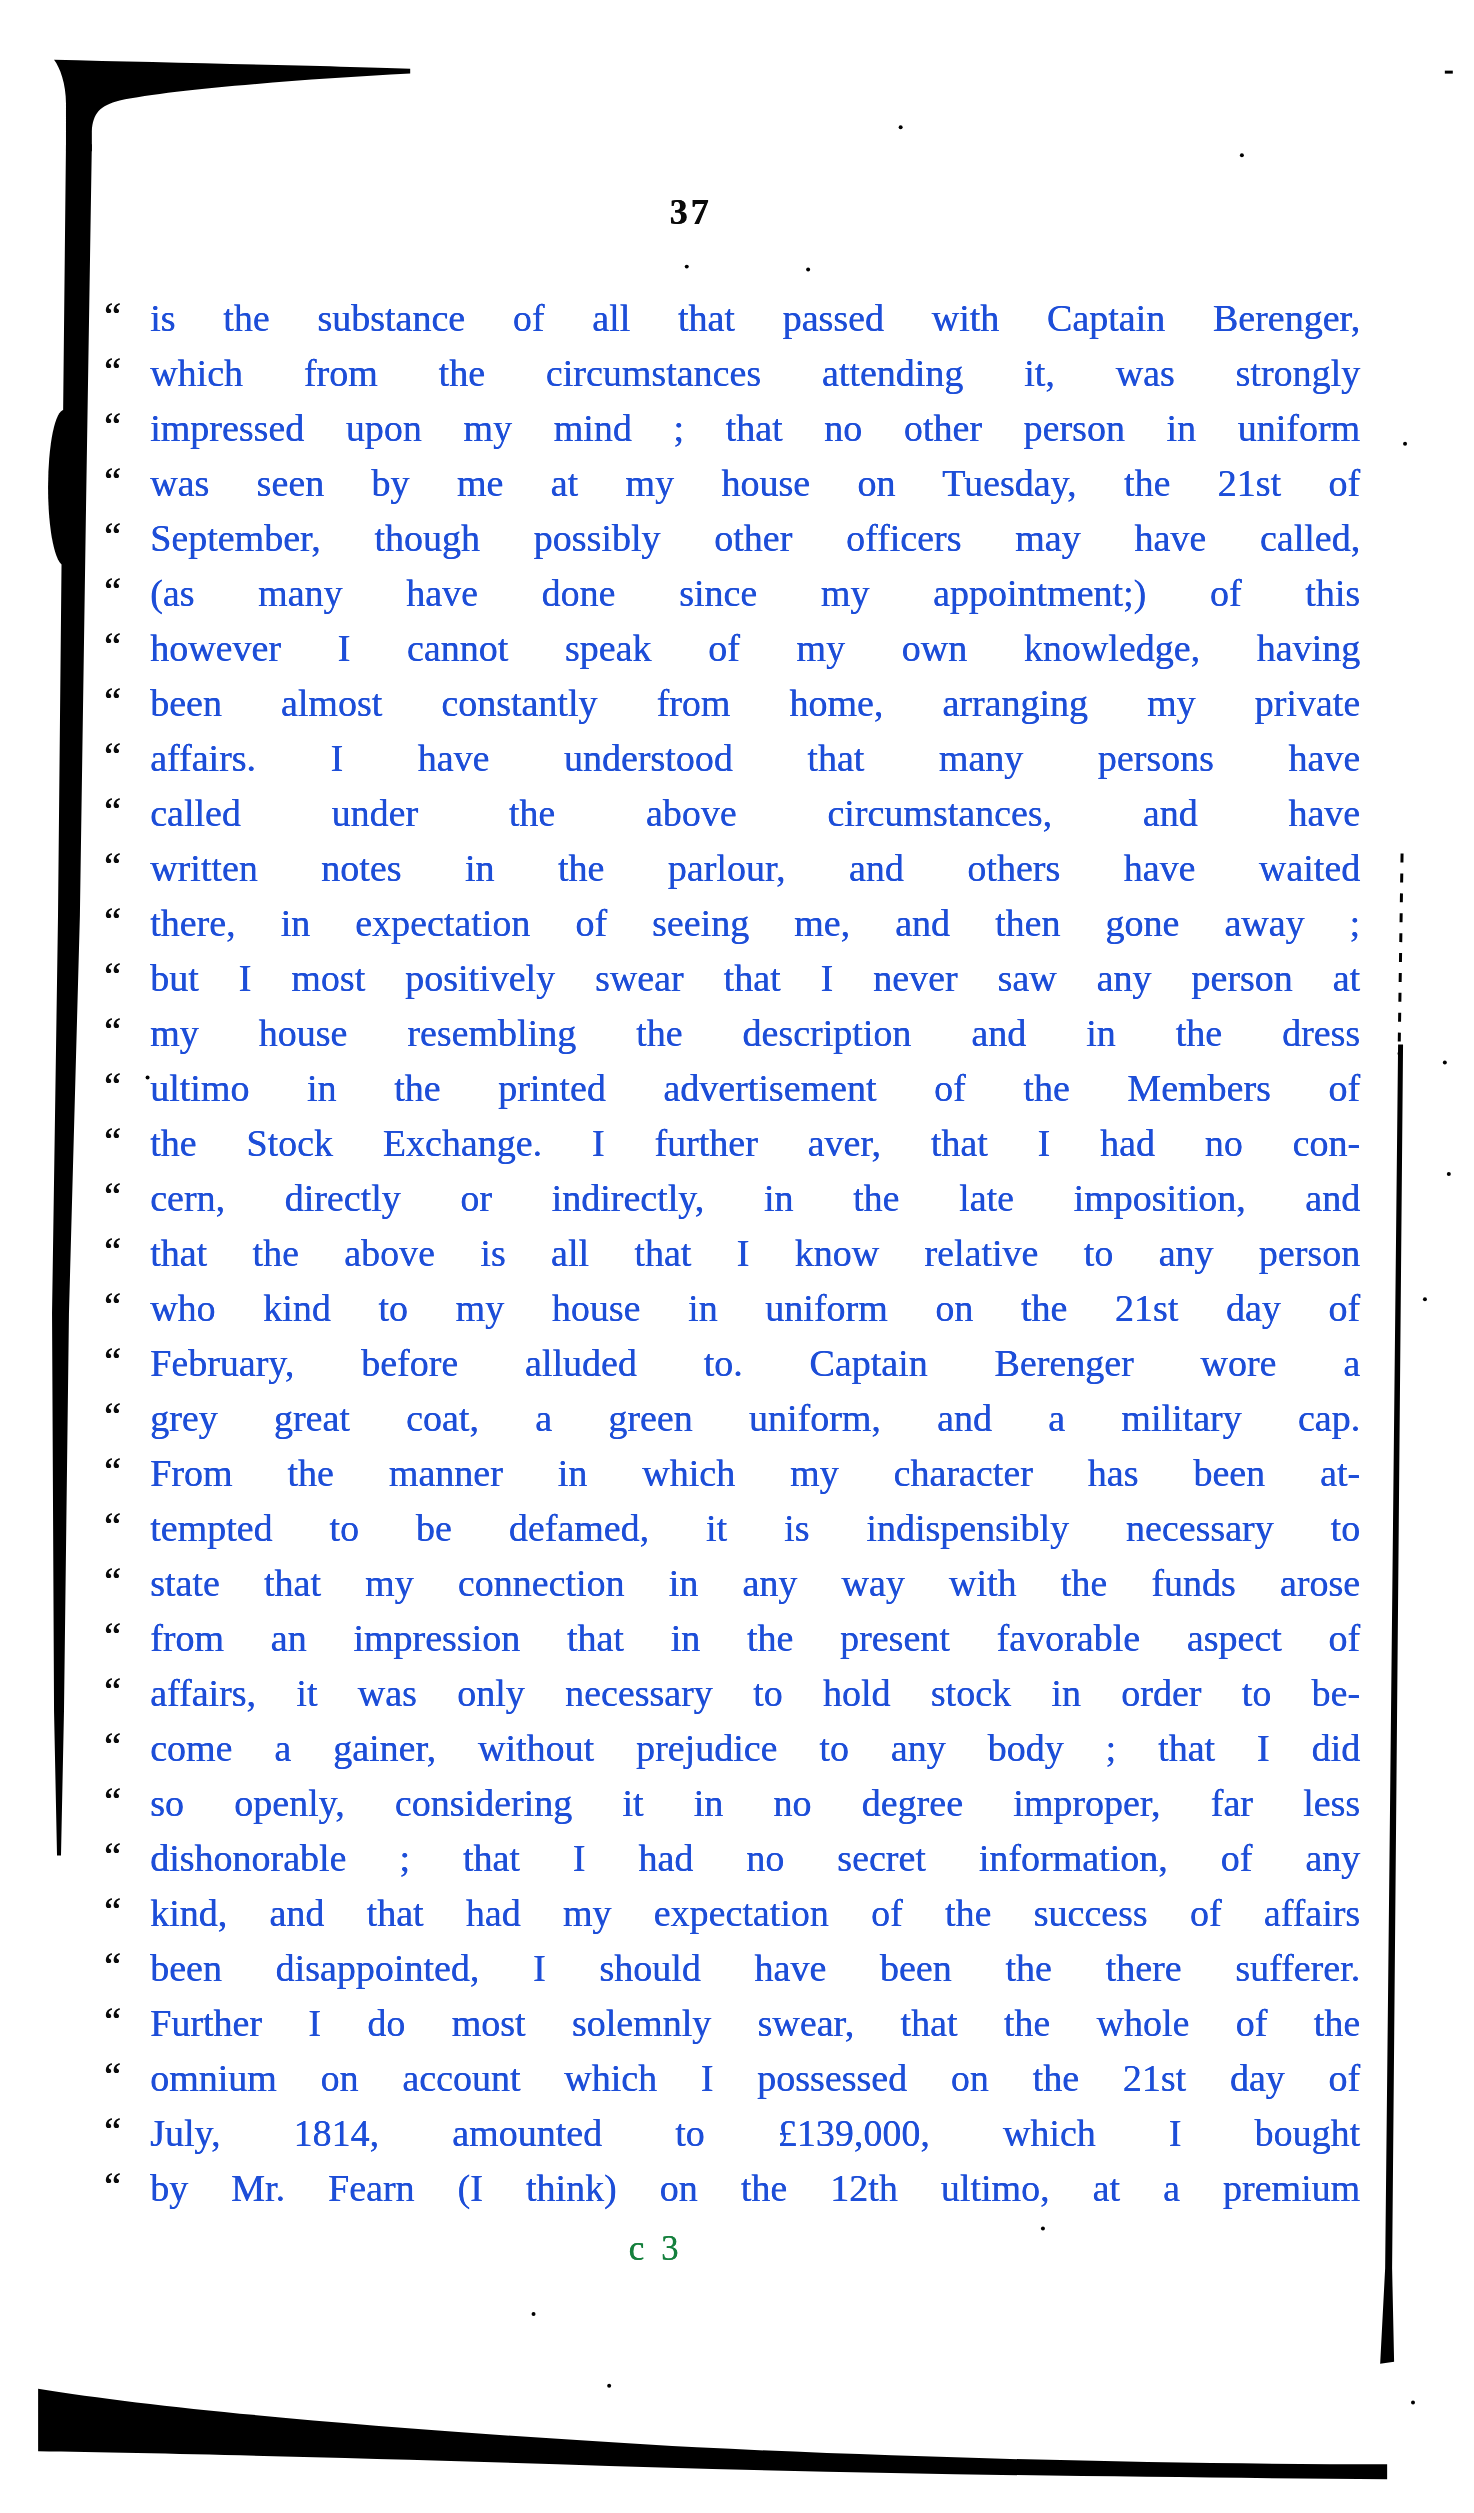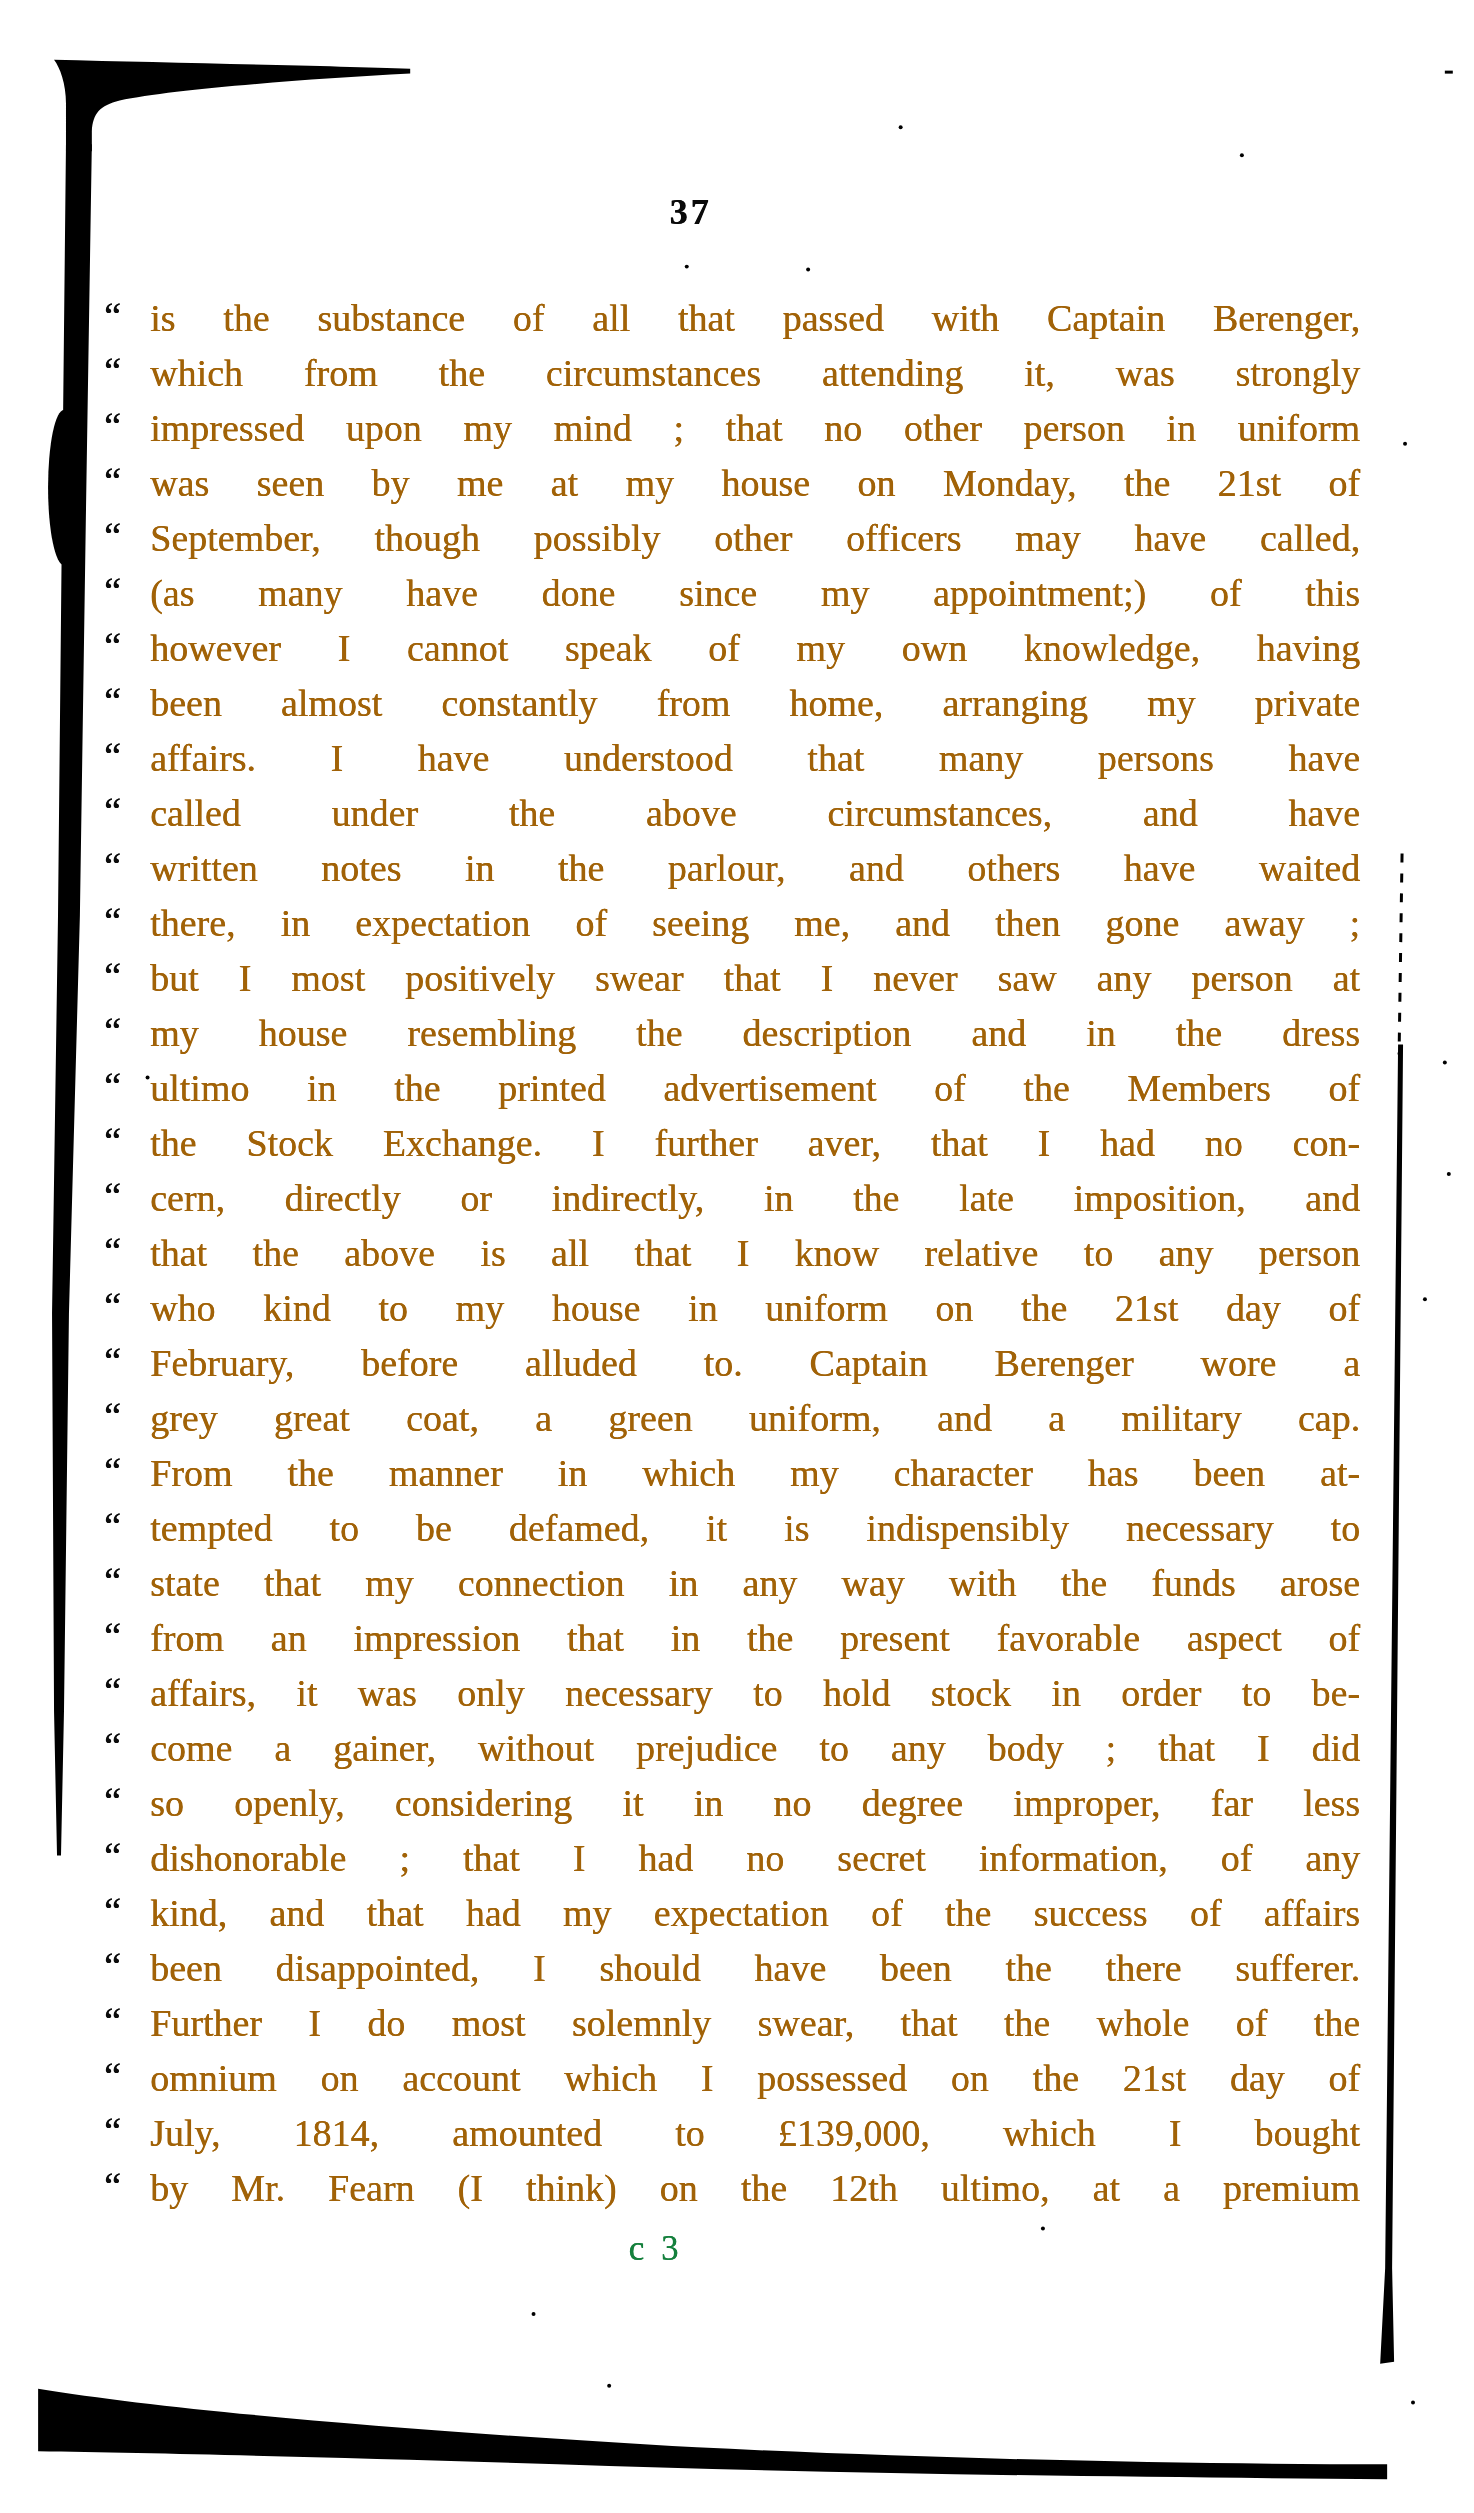--- a/index.html
+++ b/index.html
@@ -56,21 +56,21 @@
     font-size: 38px;
     line-height: 55px;
     color: #0c0c0c;
     letter-spacing: -3px;
     text-shadow: 0.4px 0 0 currentColor;
   }
   .t {
     display: block;
     font-size: 38px;
     line-height: 55px;
-    color: #a16207;
+    color: #1d4ed8;
     text-align: justify;
     text-align-last: justify;
     word-spacing: 2px;
     white-space: nowrap;
     text-shadow: 0.4px 0 0 currentColor;
   }
   .signature {
     position: absolute;
     top: 2229px;
     left: 0;
@@ -131,21 +131,21 @@
         <span class="t">which from the circumstances attending it, was strongly</span>
       </div>
 
       <div class="line">
         <span class="q">“</span>
         <span class="t">impressed upon my mind ; that no other person in uniform</span>
       </div>
 
       <div class="line">
         <span class="q">“</span>
-        <span class="t">was seen by me at my house on Monday, the 21st of</span>
+        <span class="t">was seen by me at my house on Tuesday, the 21st of</span>
       </div>
 
       <div class="line">
         <span class="q">“</span>
         <span class="t">September, though possibly other officers may have called,</span>
       </div>
 
       <div class="line">
         <span class="q">“</span>
         <span class="t">(as many have done since my appointment;) of this</span>

